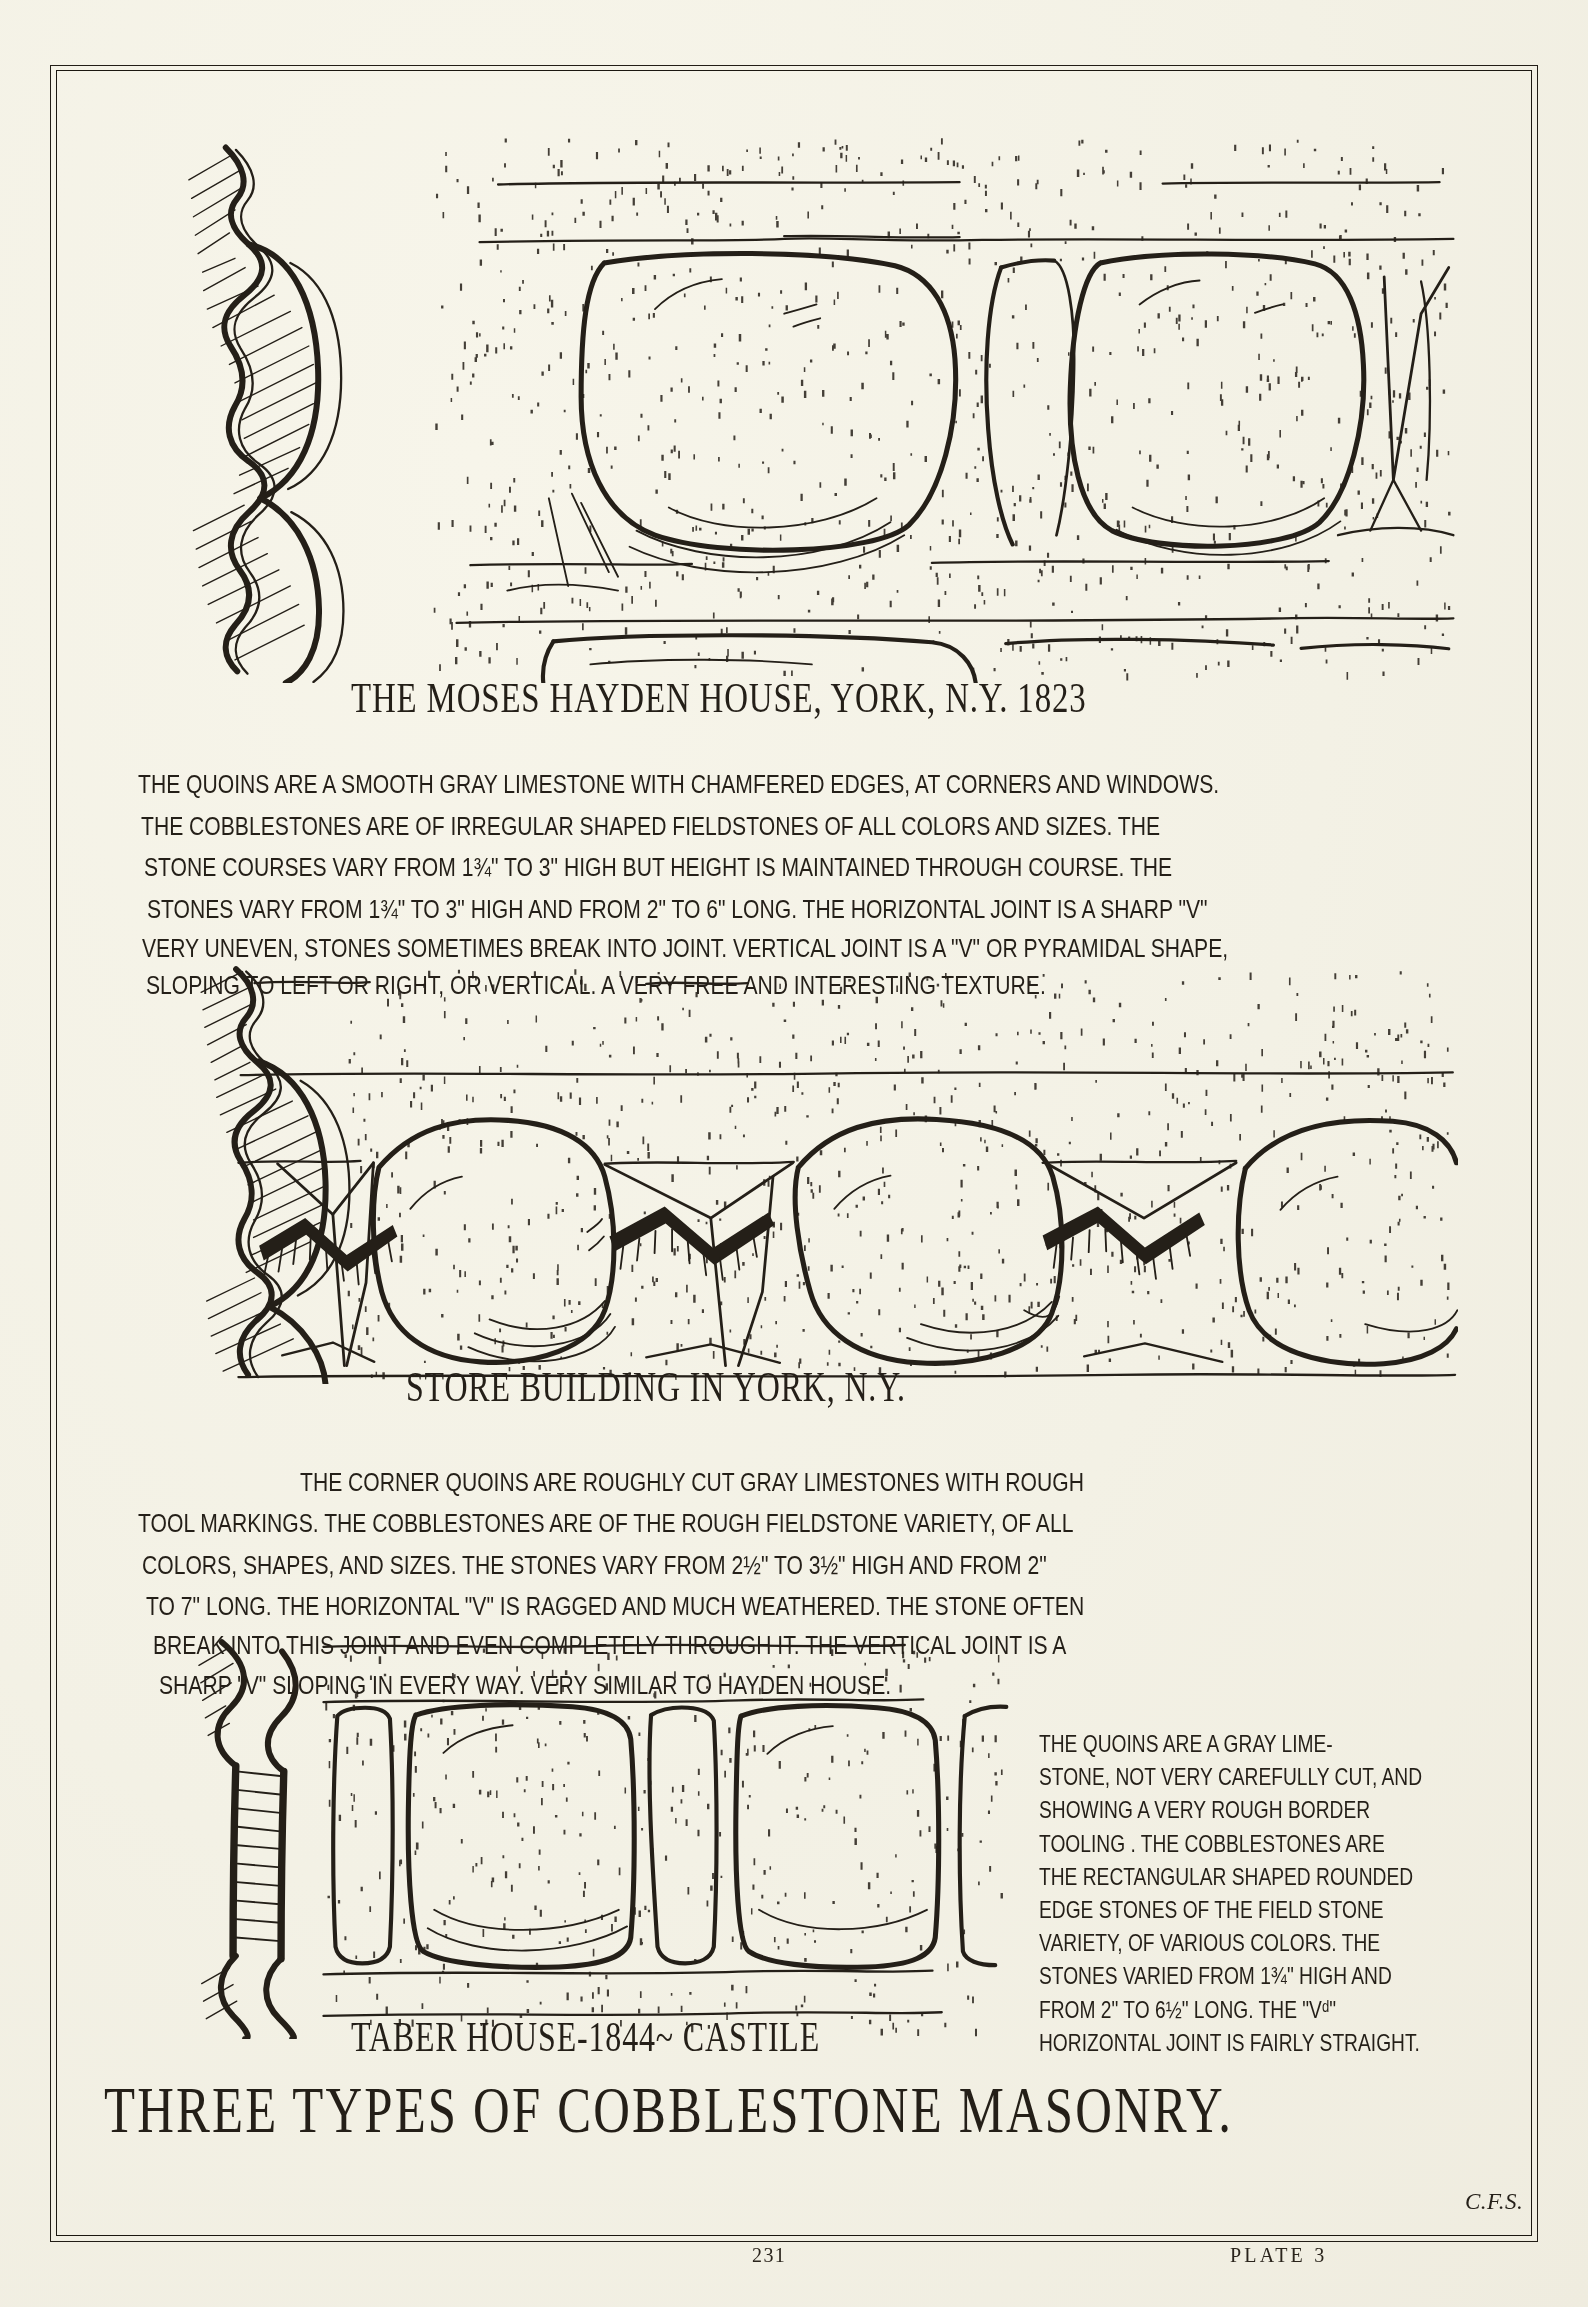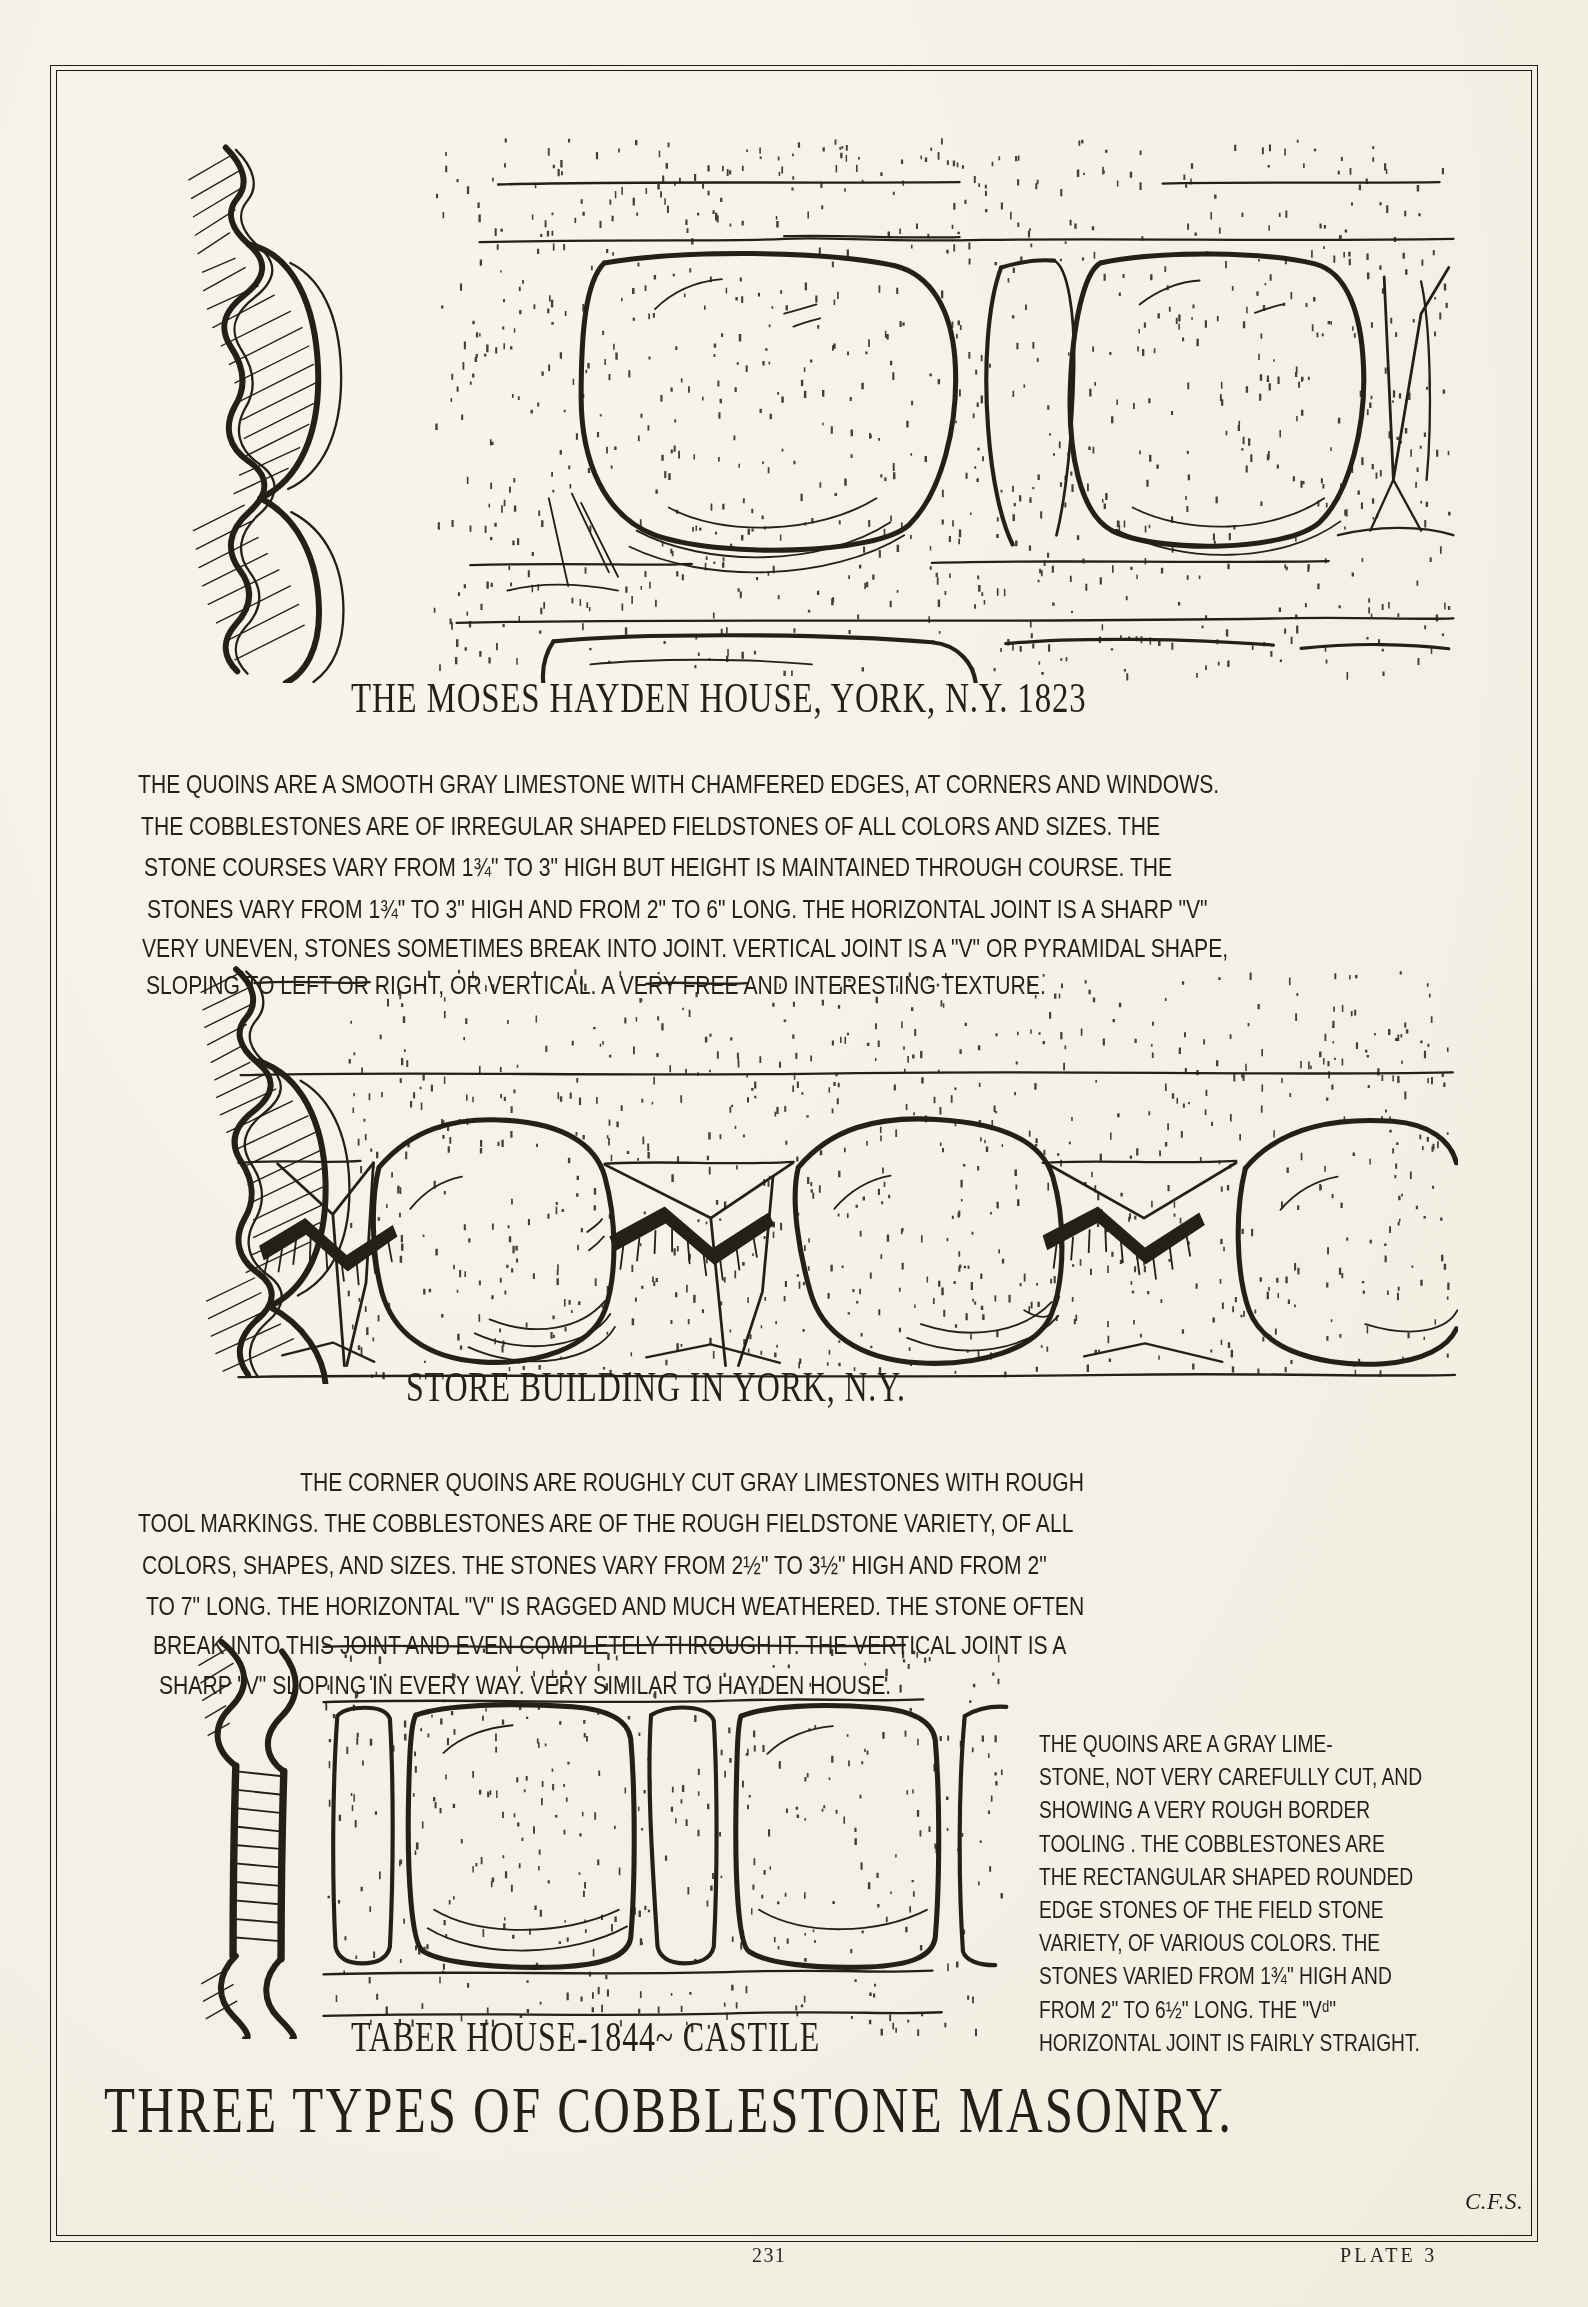--- a/index.html
+++ b/index.html
@@ -74,21 +74,21 @@
 
   .footer{
     position:absolute;
     bottom:25px;left:0;right:0;height:42px;
     font-family:"Liberation Serif", serif;
     color:#2a241c;
     font-size:20px;
     letter-spacing:1.4px;
   }
   #page-number{position:absolute;left:752px;top:0;}
-  #plate-label{position:absolute;left:1340px;top:0;letter-spacing:3.2px;}
+  #plate-label{position:absolute;left:1230px;top:0;letter-spacing:3.2px;}
 
   svg.draw{position:absolute;display:block;}
   .ink{fill:none;stroke:#241f18;stroke-linecap:round;stroke-linejoin:round;}
   .ink-fill{fill:#241f18;stroke:none;}
 </style>
 </head>
 <body>
 
 <div class="page">
 

